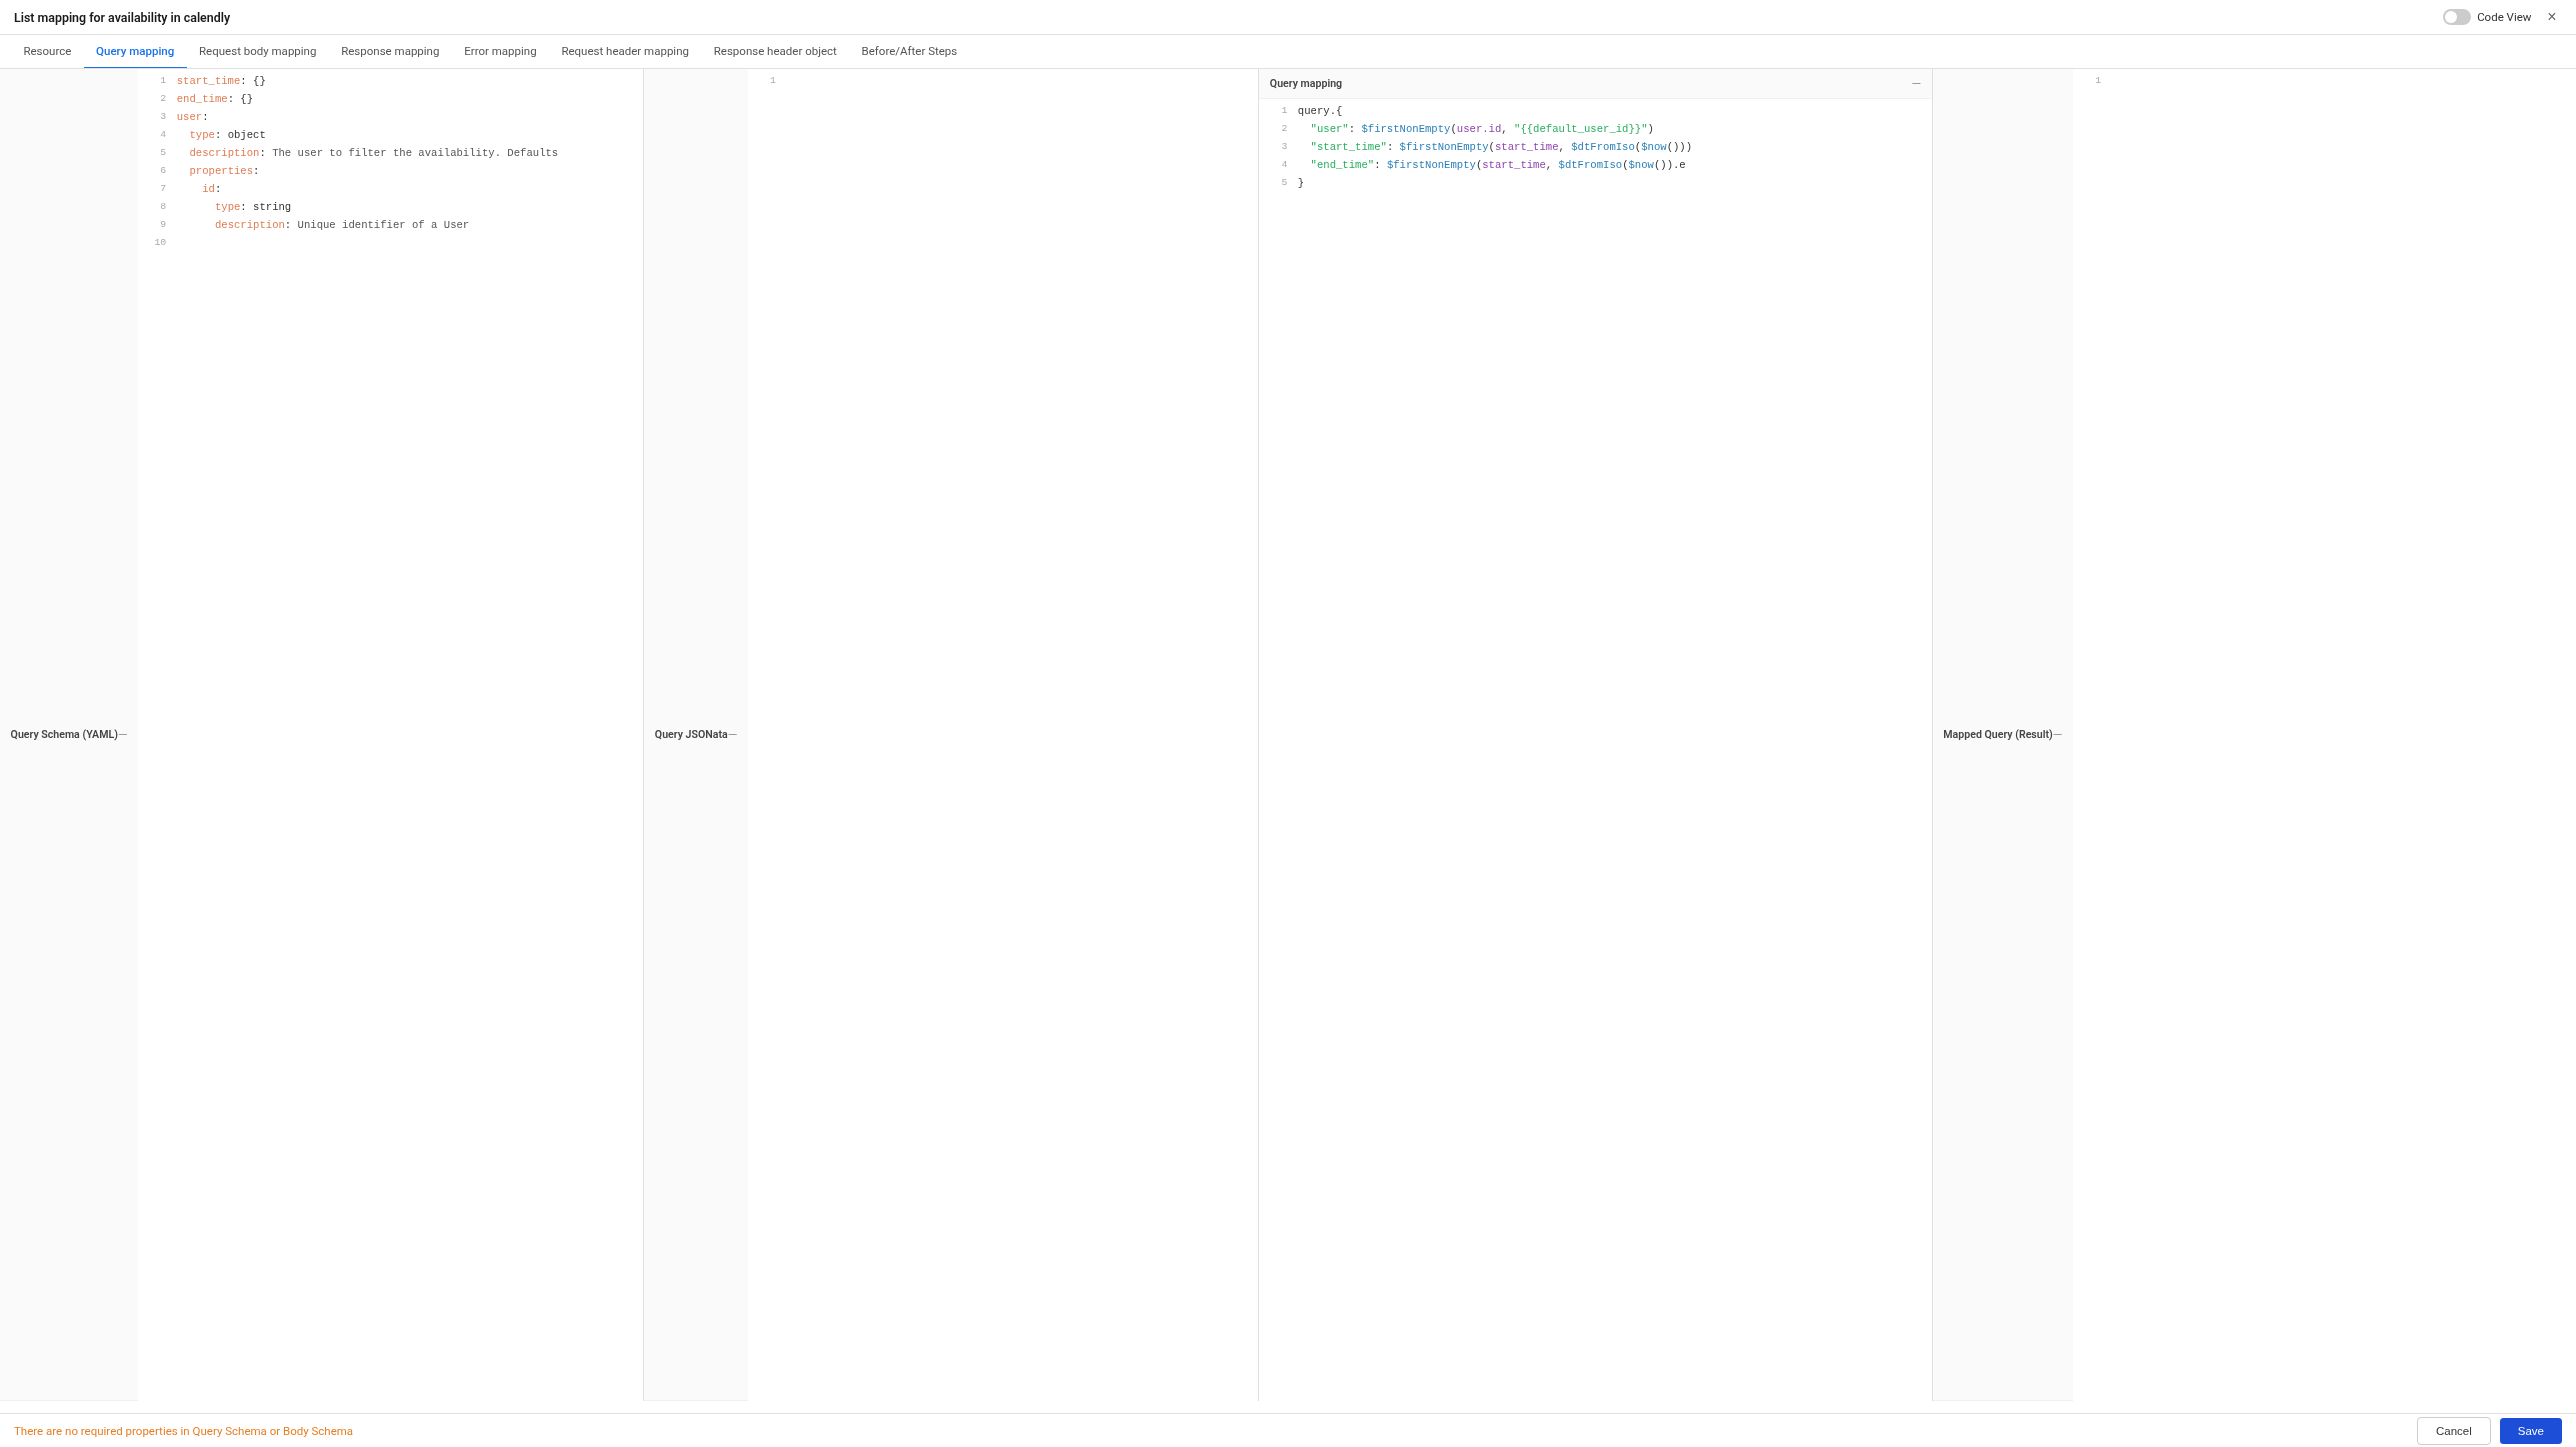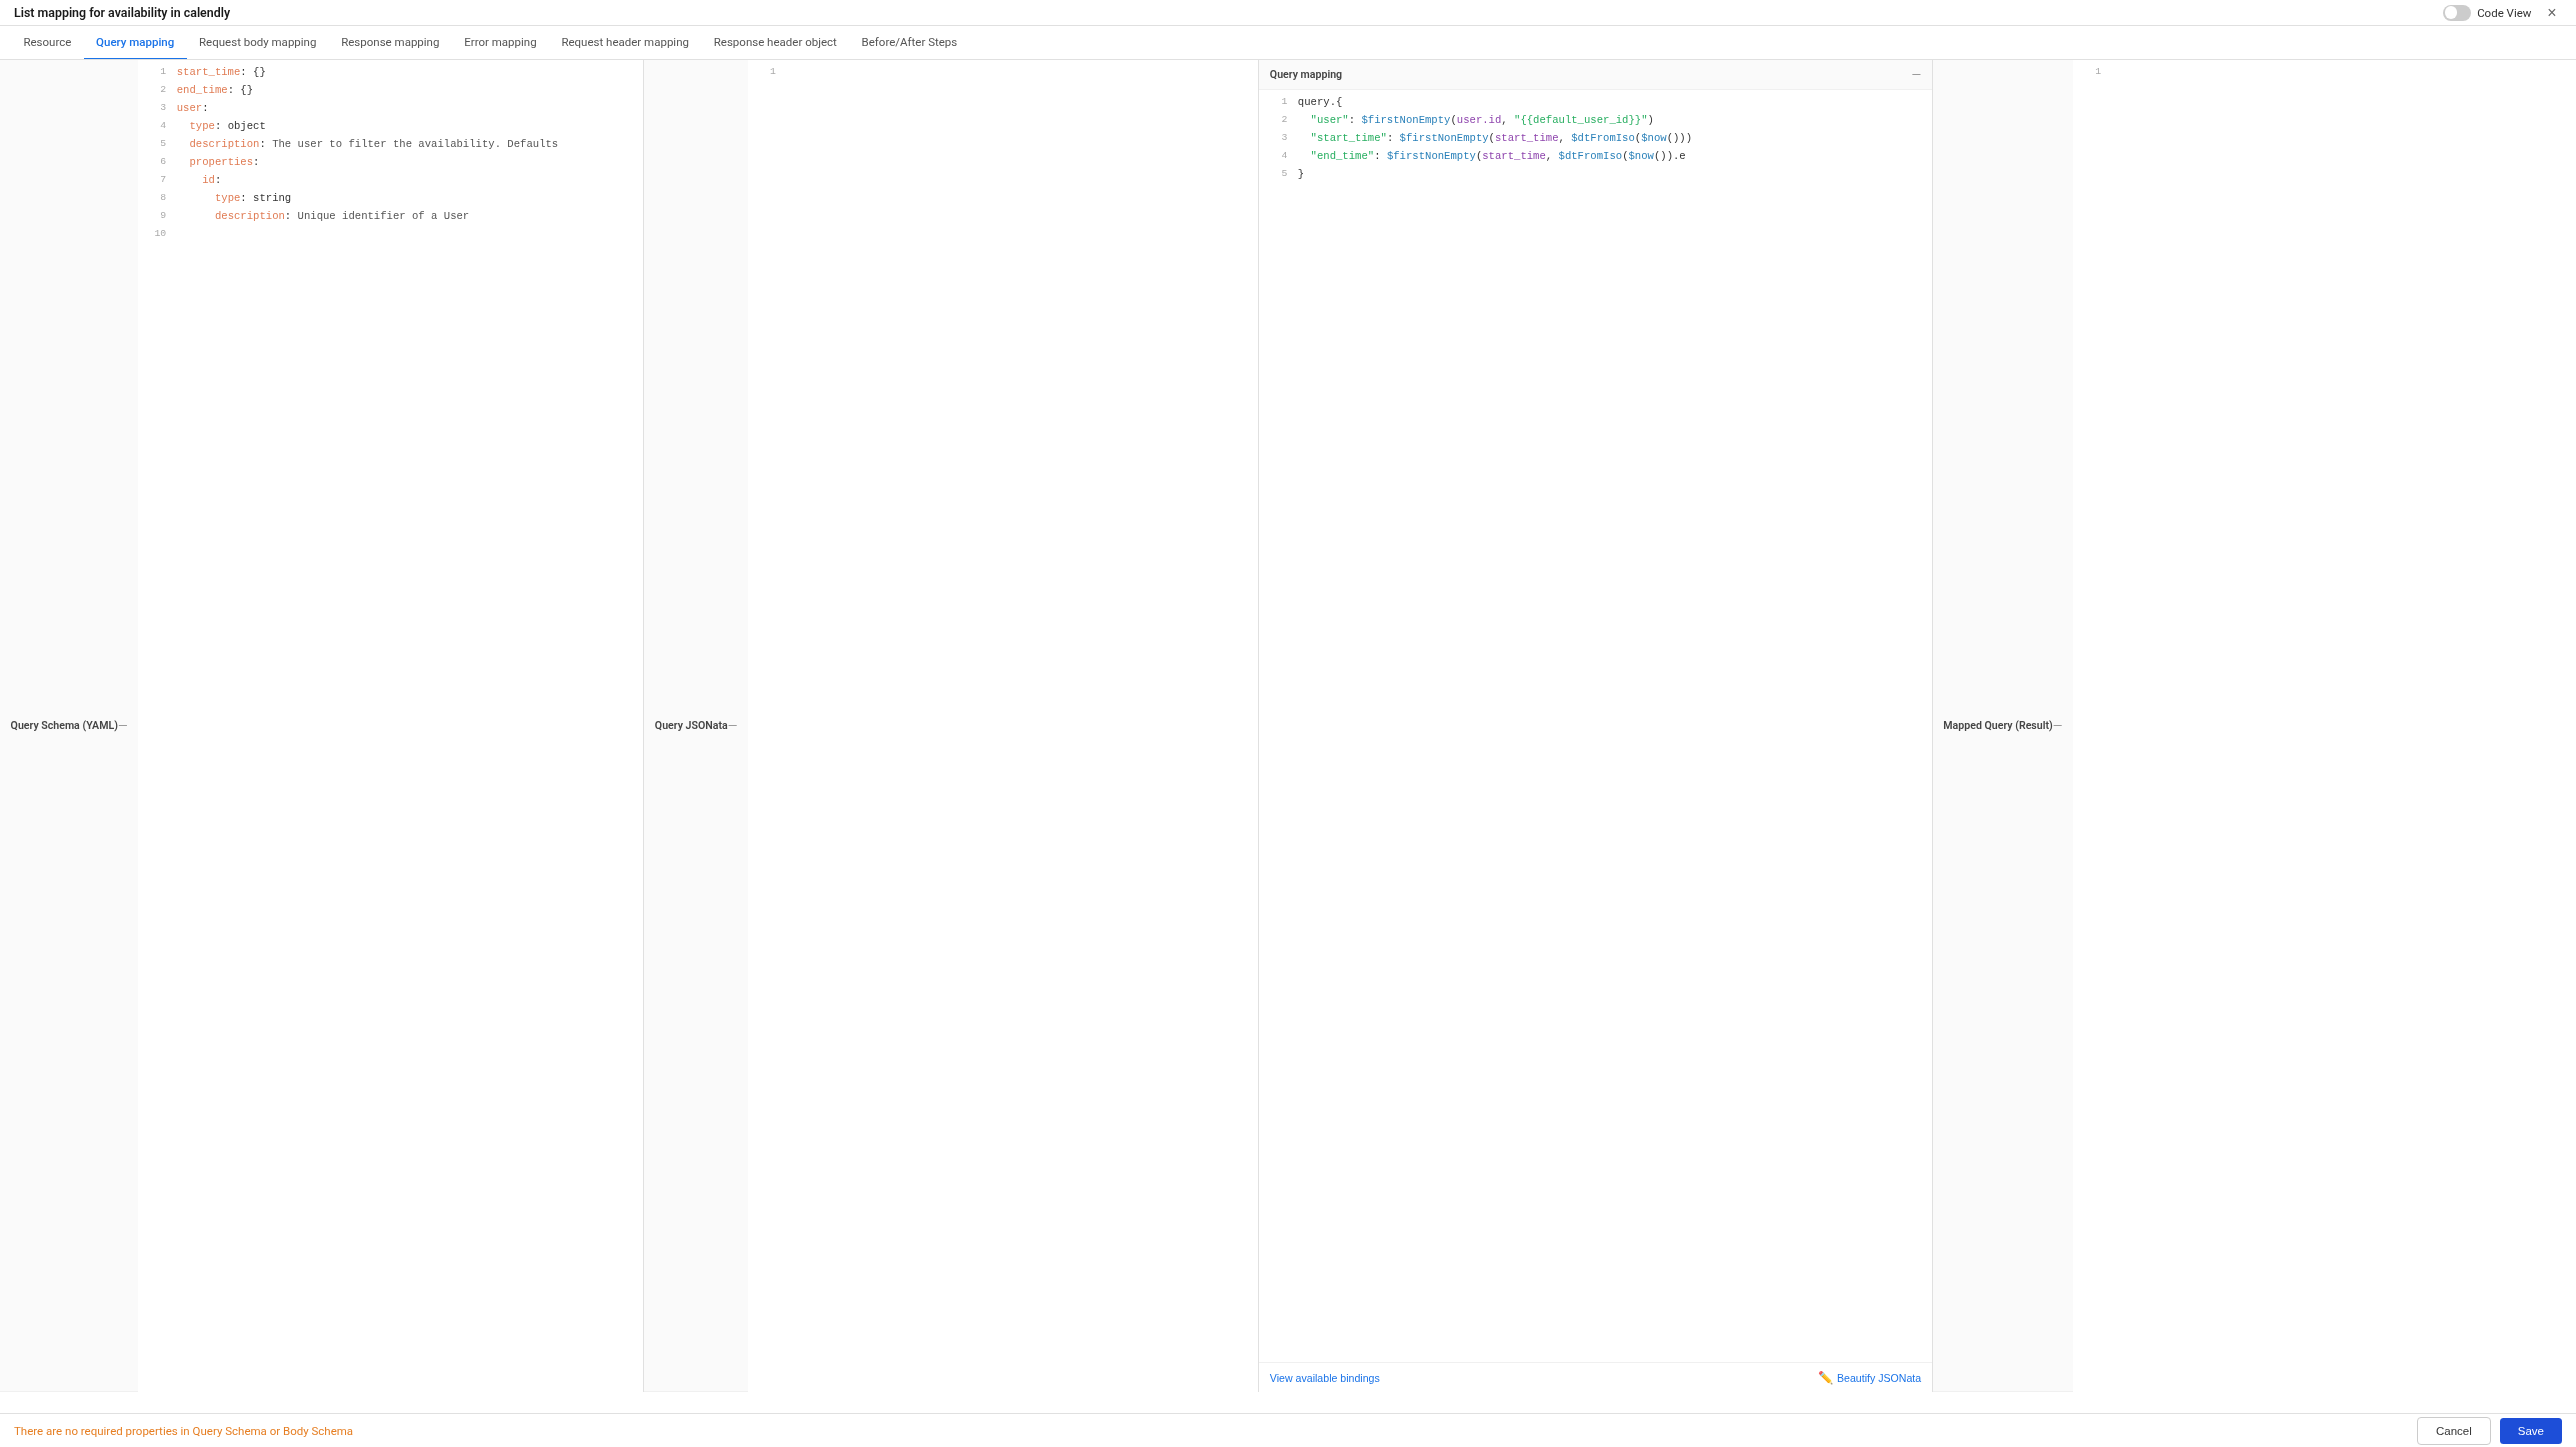--- a/index.html
+++ b/index.html
@@ -1,20 +1,20 @@
 <!DOCTYPE html>
 <html style="font-size:14px"><head>
   <meta charset="utf-8">
   <style>
     * { box-sizing: border-box; margin: 0; padding: 0; }
     body { font-family: -apple-system, BlinkMacSystemFont, 'Segoe UI', Roboto, sans-serif; font-size: 11.5px; background: #fff; color: #333; overflow: hidden; }
     
     .title-bar {
       display: flex; align-items: center; justify-content: space-between;
-      padding: 9px 14px; border-bottom: 0.9px solid #e0e0e0; height: 26px;
+      padding: 9px 14px; border-bottom: 0.9px solid #e0e0e0; height: 35px;
     }
     .title-bar h1 { font-size: 12.4px; font-weight: 600; color: #1a1a1a; }
     .title-bar-right { display: flex; align-items: center; gap: 10.6px; }
     
     .toggle-switch { display: flex; align-items: center; gap: 6px; }
     .toggle { width: 28px; height: 16px; background: #ccc; border-radius: 8px; position: relative; cursor: pointer; }
     .toggle-knob { width: 12.4px; height: 12.4px; background: white; border-radius: 50%; position: absolute; top: 1.8px; left: 1.8px; transition: left 0.2s; }
     .toggle-label { font-size: 11.5px; color: #333; }
     
     .close-btn { background: none; border: none; cursor: pointer; font-size: 16px; color: #666; padding: 1.8px 5.3px; }
@@ -172,27 +172,20 @@
         </div>
         <div class="code-line">
           <span class="line-num">4</span>
           <span class="line-content"><span class="jn-string">  "end_time"</span><span class="jn-plain">: </span><span class="jn-func">$firstNonEmpty</span><span class="jn-plain">(</span><span class="jn-var">start_time</span><span class="jn-plain">, </span><span class="jn-func">$dtFromIso</span><span class="jn-plain">(</span><span class="jn-func">$now</span><span class="jn-plain">()).e</span></span>
         </div>
         <div class="code-line">
           <span class="line-num">5</span>
           <span class="line-content"><span class="jn-plain">}</span></span>
         </div>
       </div>
-    <div class="panel-footer">
-      <button class="link-btn">View available bindings</button>
-      <div class="beautify-link">
-        <span class="beautify-icon">✏️</span>
-        <button class="link-btn">Beautify JSONata</button>
-      </div>
-    </div>
   </div>
 
   <div class="panel" style="flex: 1.1;">
     <div class="panel-header">
       <span class="panel-title">Mapped Query (Result)</span>
       <span class="panel-icon">—</span>
     </div>
     <div class="panel-body" id="resultPanel">
       <div class="code-line">
         <span class="line-num">1</span>

